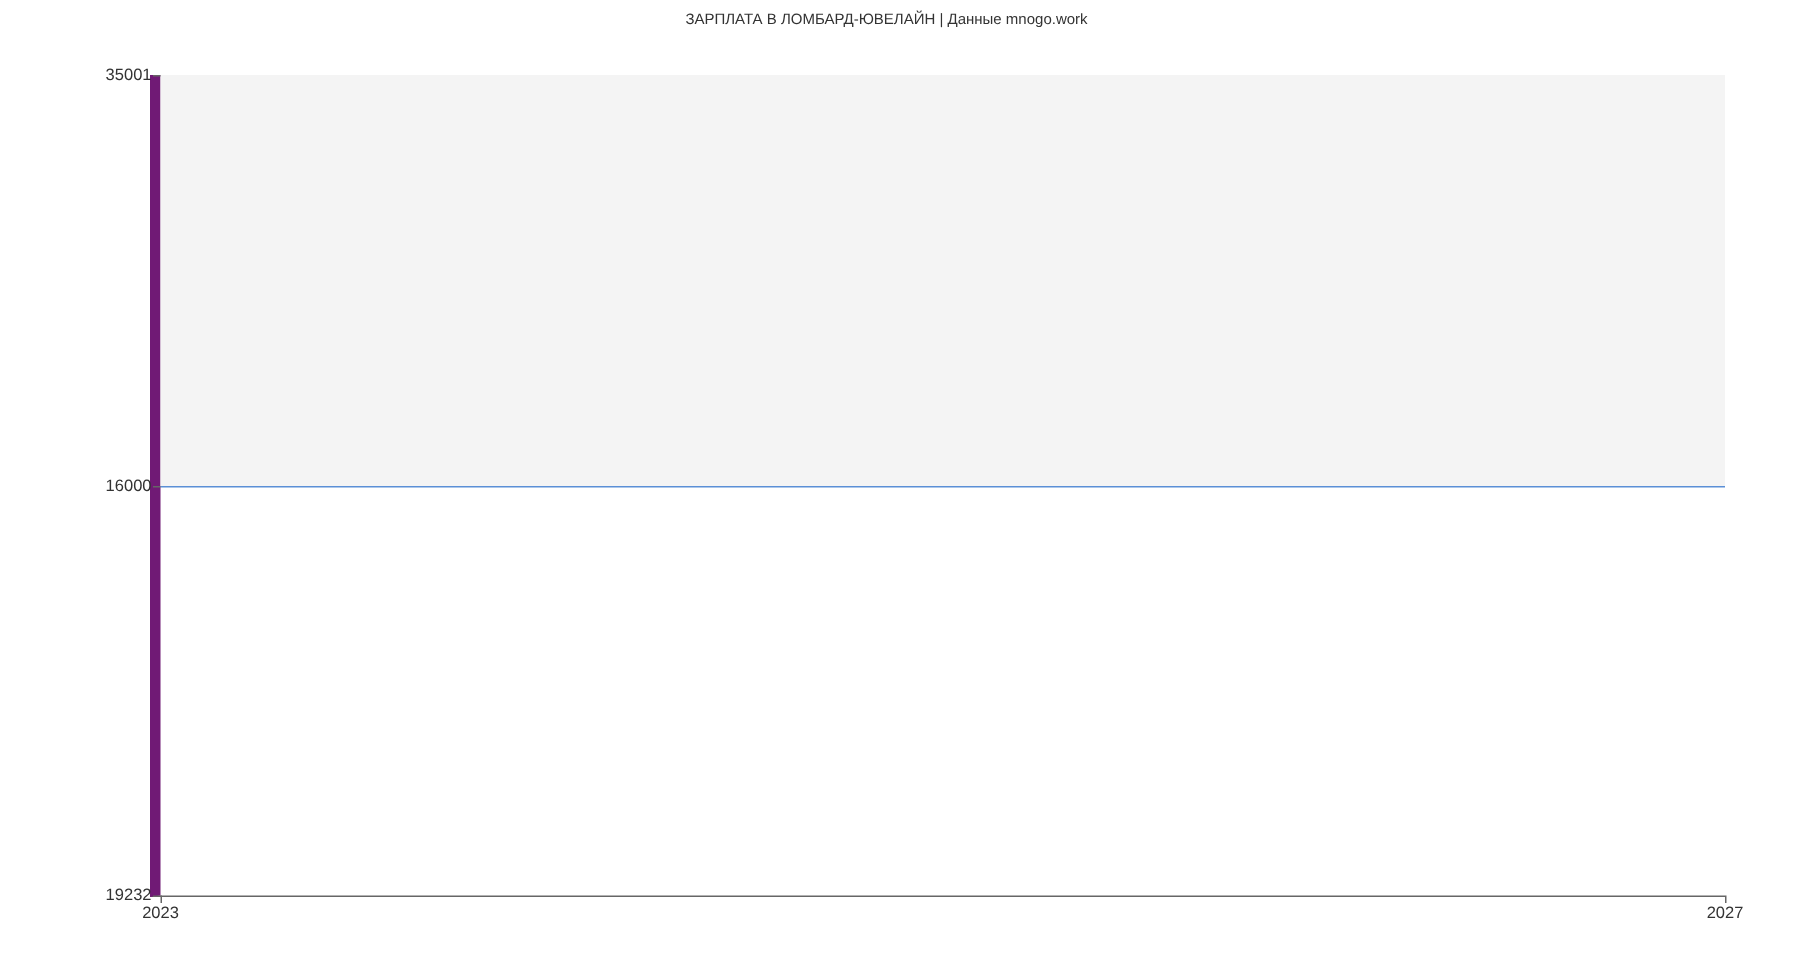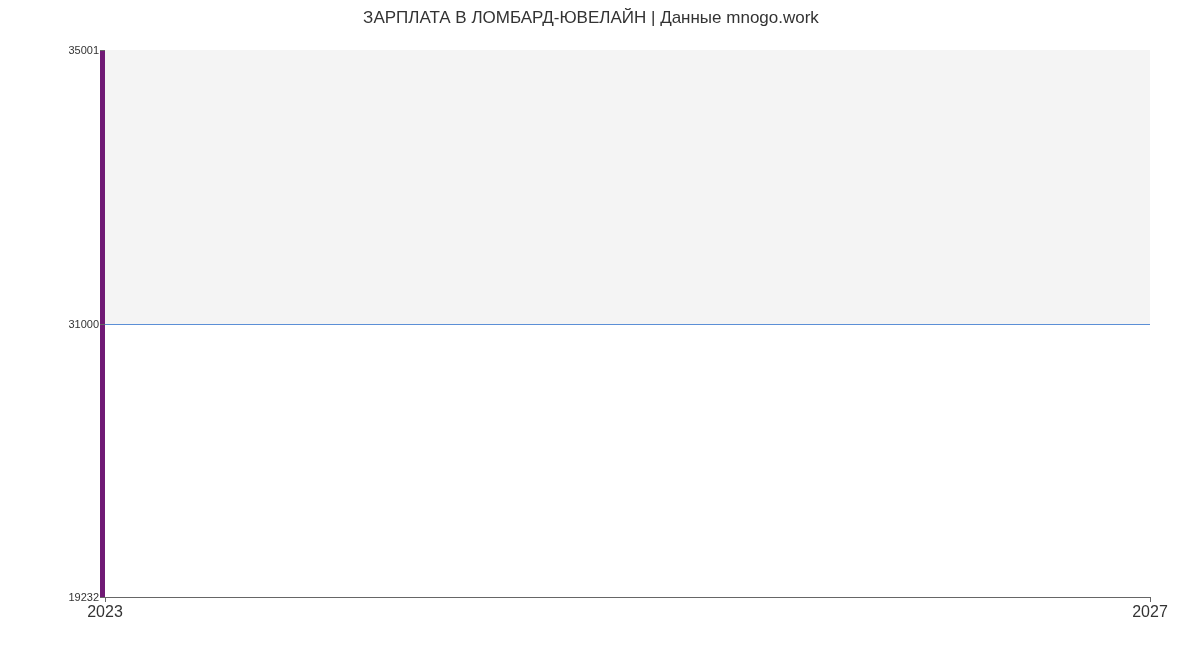--- a/index.html
+++ b/index.html
@@ -9,30 +9,30 @@
       background: #ffffff;
       font-family: Arial, Helvetica, sans-serif;
       position: relative;
     }
     .chart-title {
       position: absolute;
       top: 8px;
       left: 0;
       right: 18px;
       text-align: center;
-      font-size: 17px;
+      font-size: 10px;
       color: #333;
     }
     .plot-area {
       position: absolute;
       left: 100px;
       top: 50px;
       width: 1050px;
       height: 548px;
-      border-left: 5px solid #701a75;
+      border-left: 7px solid #701a75;
       border-bottom: 1px solid #666;
       text-align: right;
     }
     .shaded-upper {
       position: absolute;
       left: 0;
       top: 0;
       width: 100%;
       height: 50%;
       background: #f4f4f4;
@@ -56,21 +56,21 @@
     .y-tick-mark {
       position: absolute;
       right: 100%;
       width: 5px;
       height: 0;
       border-top: 1px solid #666;
     }
     .x-tick {
       position: absolute;
       top: calc(100% + 6px);
-      font-size: 16px;
+      font-size: 11px;
       color: #333;
       transform: translateX(-50%);
       white-space: nowrap;
     }
     .x-tick-mark {
       position: absolute;
       top: 100%;
       width: 0;
       height: 5px;
       border-left: 1px solid #666;
@@ -82,21 +82,21 @@
 <div class="chart-title">ЗАРПЛАТА В ЛОМБАРД-ЮВЕЛАЙН | Данные mnogo.work</div>
 
 <div class="plot-area">
   <div class="shaded-upper"></div>
   <div class="data-line"></div>
 
   <span class="y-tick-mark" style="top:0%"></span>
   <span class="y-tick" style="top:0%">35001</span>
 
   <span class="y-tick-mark" style="top:50%"></span>
-  <span class="y-tick" style="top:50%">31000</span>
+  <span class="y-tick" style="top:50%">16000</span>
 
   <span class="y-tick-mark" style="top:100%"></span>
   <span class="y-tick" style="top:100%">19232</span>
 
   <span class="x-tick-mark" style="left:0%"></span>
   <span class="x-tick" style="left:0%">2023</span>
 
   <span class="x-tick-mark" style="left:100%"></span>
   <span class="x-tick" style="left:100%">2027</span>
 </div>

